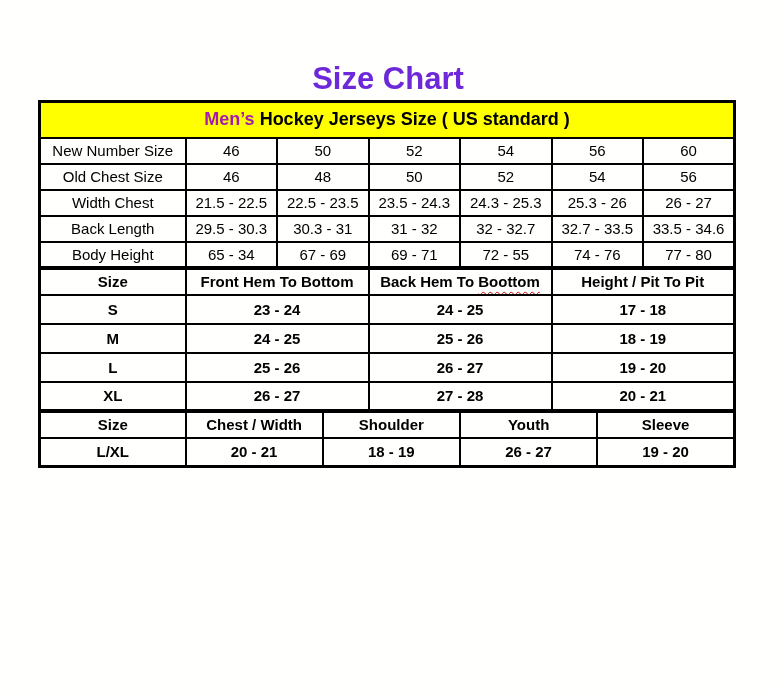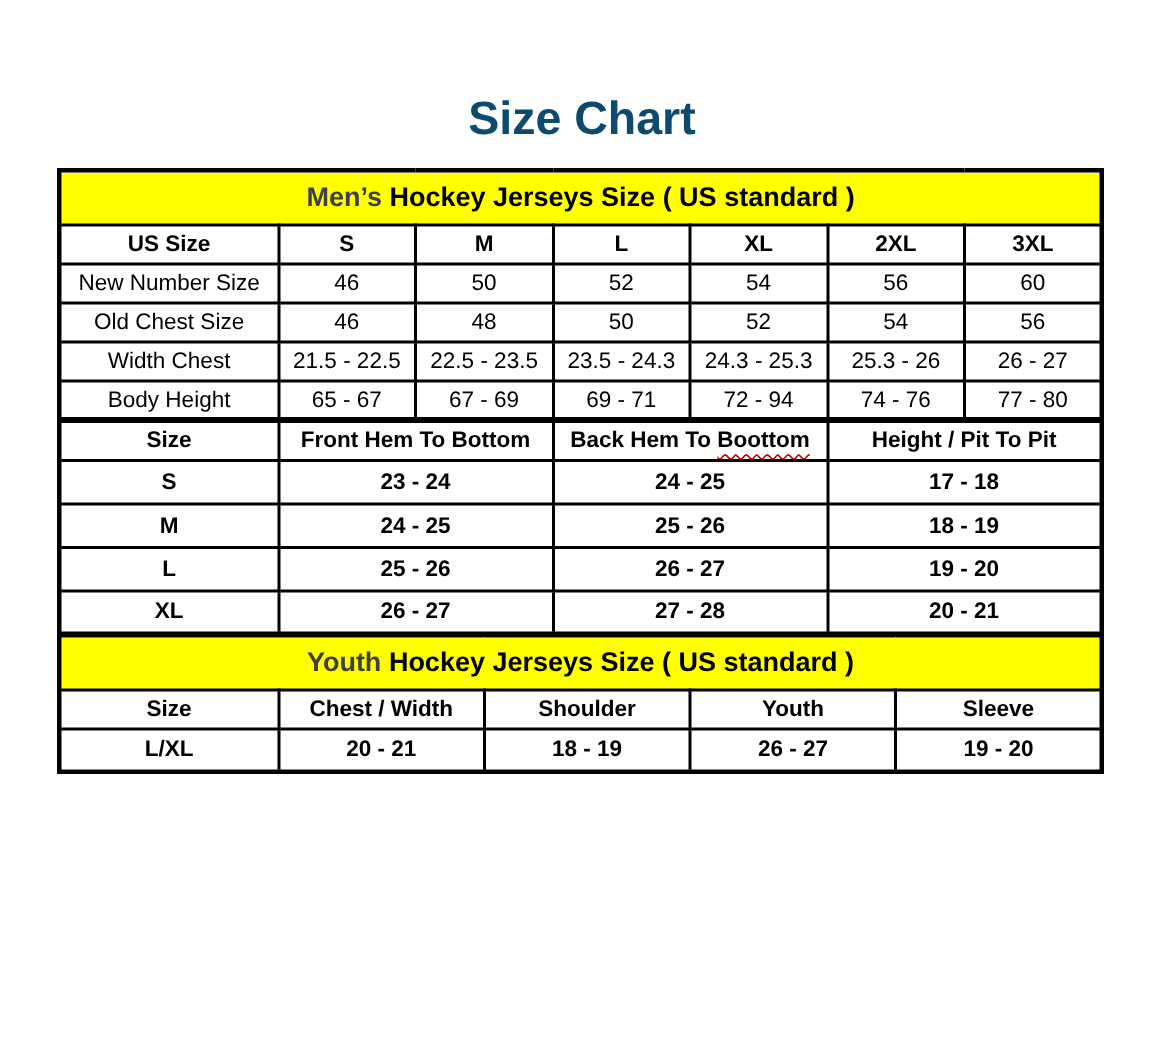--- a/index.html
+++ b/index.html
@@ -7,26 +7,26 @@
     margin: 0; padding: 0;
     width: 776px; height: 692px;
     background: #fffffe;
     font-family: "Liberation Sans", sans-serif;
     color: #000;
     overflow: hidden;
   }
   .page-title {
     margin: 0;
     padding: 60px 0 0 0;
-    height: 112px;
+    height: 100px;
     text-align: center;
     font-size: 31px;
     line-height: 38px;
     font-weight: 700;
-    color: #0c4a6e;
+    color: #6d28d9;
     letter-spacing: 0px;
   }
   table.size {
     border-collapse: collapse;
     table-layout: fixed;
     width: 695px;
     margin-left: 38px;
     border: 3px solid #000;
   }
   table.size + table.size { margin-top: -2px; }
@@ -38,21 +38,21 @@
     font-size: 15px;
     overflow: hidden;
     white-space: nowrap;
   }
   tr.banner td {
     background: #ffff00;
     height: 36px;
     font-size: 18px;
     font-weight: 700;
   }
-  tr.banner .hl { color: #404040; margin-top: 16px; }
+  tr.banner .hl { color: #a21caf; margin-top: 16px; }
   tr.head th { height: 26px; font-weight: 700; }
   tr.data td { height: 26px; font-weight: 400; }
   tr.data td.size-lbl { font-weight: 700; }
   tr.data-tall td { height: 29px; font-weight: bold; }
   .sq {
     text-decoration-line: underline;
     text-decoration-style: wavy;
     text-decoration-color: #c00000;
     text-decoration-thickness: 1px;
     text-underline-offset: 4px;
@@ -70,29 +70,20 @@
       <col style="width:91.5px">
       <col style="width:91.5px">
       <col style="width:91.5px">
       <col style="width:91.5px">
       <col style="width:91.5px">
   </colgroup>
   <tbody>
     <tr class="banner">
       <td colspan="7"><span class="hl">Men’s</span><span> Hockey Jerseys Size ( US standard )</span></td>
     </tr>
-    <tr class="head">
-      <th>US Size</th>
-      <th>S</th>
-      <th>M</th>
-      <th>L</th>
-      <th>XL</th>
-      <th>2XL</th>
-      <th>3XL</th>
-    </tr>
     <tr class="data">
       <td>New Number Size</td>
       <td>46</td>
       <td>50</td>
       <td>52</td>
       <td>54</td>
       <td>56</td>
       <td>60</td>
     </tr>
     <tr class="data">
@@ -107,25 +98,34 @@
     <tr class="data">
       <td>Width Chest</td>
       <td>21.5 - 22.5</td>
       <td>22.5 - 23.5</td>
       <td>23.5 - 24.3</td>
       <td>24.3 - 25.3</td>
       <td>25.3 - 26</td>
       <td>26 - 27</td>
     </tr>
     <tr class="data">
+      <td>Back Length</td>
+      <td>29.5 - 30.3</td>
+      <td>30.3 - 31</td>
+      <td>31 - 32</td>
+      <td>32 - 32.7</td>
+      <td>32.7 - 33.5</td>
+      <td>33.5 - 34.6</td>
+    </tr>
+    <tr class="data">
       <td>Body Height</td>
-      <td>65 - 67</td>
+      <td>65 - 34</td>
       <td>67 - 69</td>
       <td>69 - 71</td>
-      <td>72 - 94</td>
+      <td>72 - 55</td>
       <td>74 - 76</td>
       <td>77 - 80</td>
     </tr>
   </tbody>
 </table>
 
 <table class="size">
   <colgroup>
     <col style="width:146px">
       <col style="width:183px">
@@ -168,23 +168,20 @@
 
 <table class="size">
   <colgroup>
     <col style="width:146px">
       <col style="width:137.25px">
       <col style="width:137.25px">
       <col style="width:137.25px">
       <col style="width:137.25px">
   </colgroup>
   <tbody>
-    <tr class="banner">
-      <td colspan="5"><span class="hl">Youth</span><span> Hockey Jerseys Size ( US standard )</span></td>
-    </tr>
     <tr class="head">
       <th>Size</th>
       <th>Chest / Width</th>
       <th>Shoulder</th>
       <th>Youth</th>
       <th>Sleeve</th>
     </tr>
     <tr class="data data-tall">
       <td class="size-lbl">L/XL</td>
       <td>20 - 21</td>

